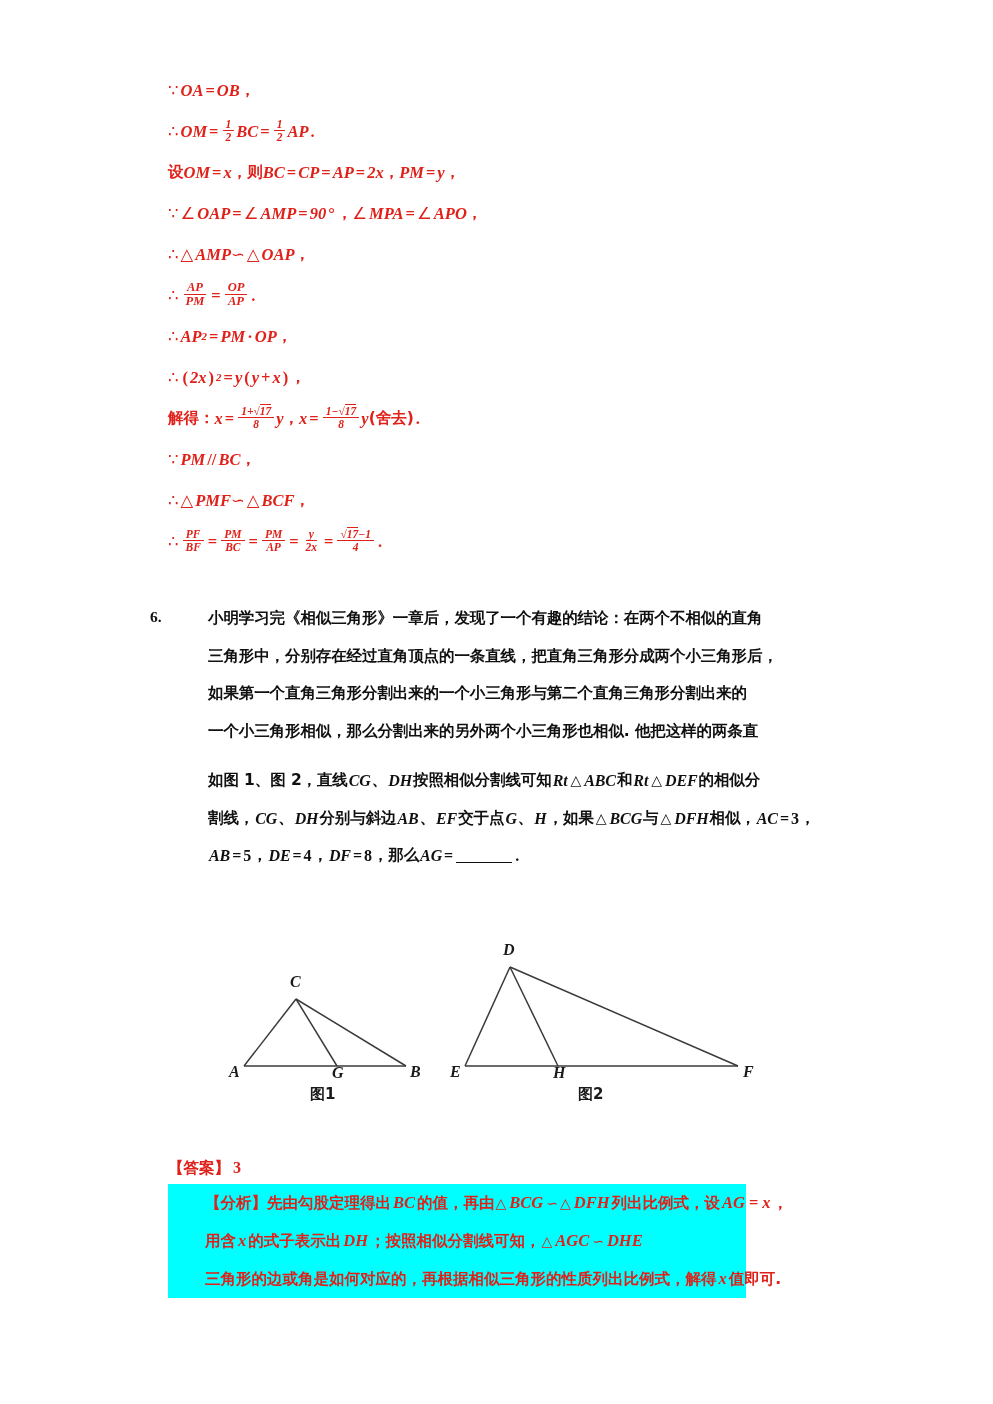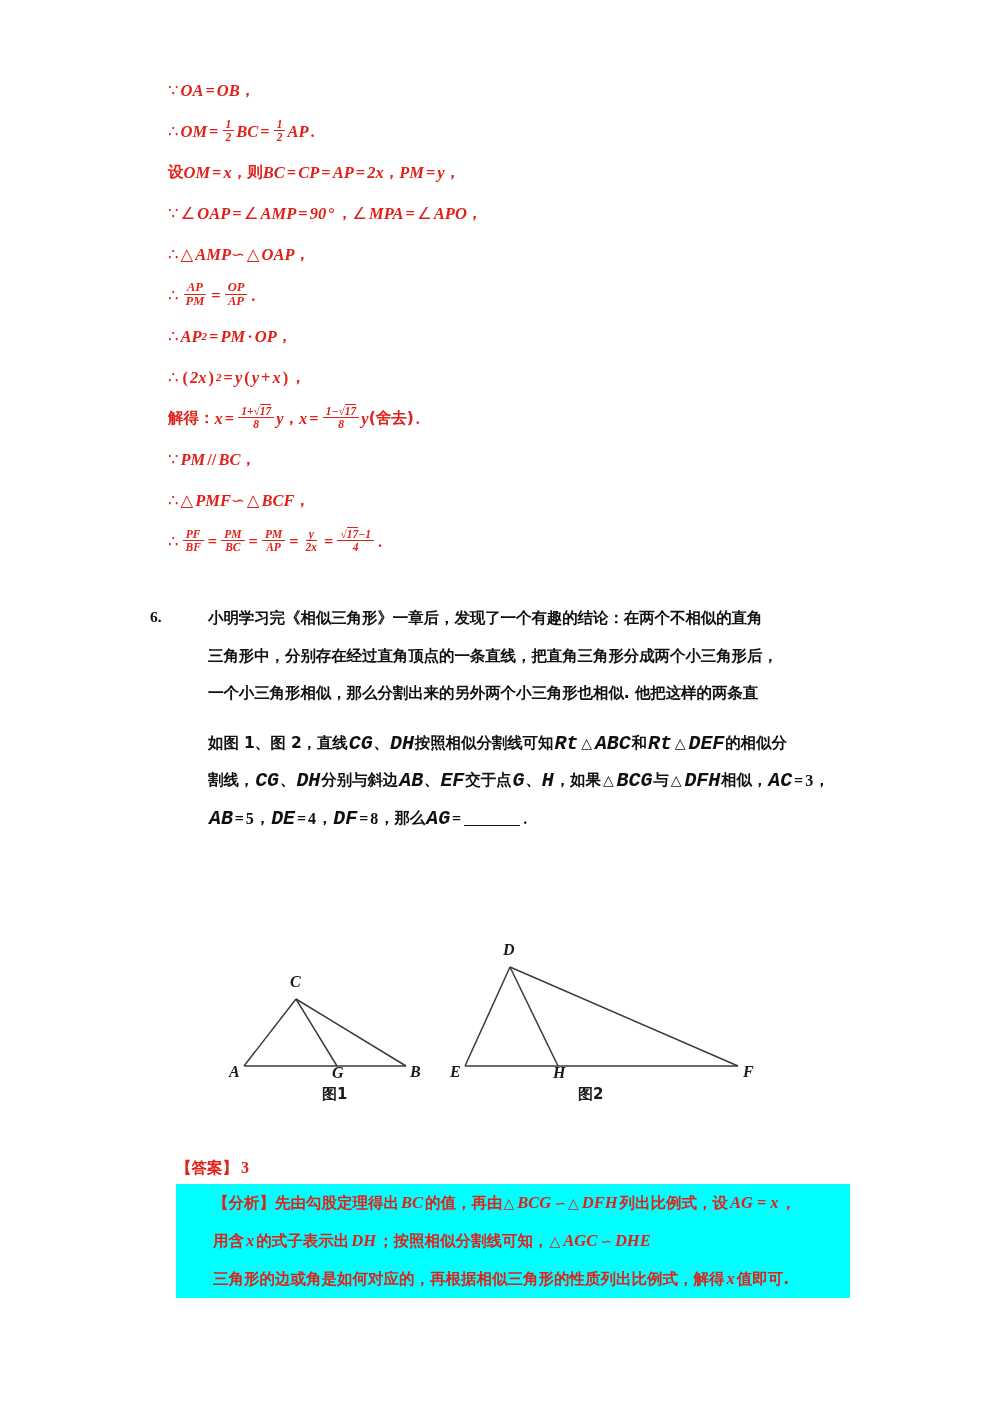--- a/index.html
+++ b/index.html
@@ -112,24 +112,24 @@
     line-height: 37.5px;
     height: 37.5px;
     white-space: nowrap;
     font-family: "DejaVu Sans", sans-serif;
     font-weight: bold;
     letter-spacing: -0.1px;
     display: flex;
     align-items: center;
   }
   .qline .math {
-    font-family: Liberation Mono, monospace;
+    font-family: Liberation Serif, serif;
     font-style: italic;
     font-weight: bold;
-    font-size: 20px;
+    font-size: 16px;
     padding: 0 1px;
   }
   .qline .mathn {
     font-family: "Liberation Serif", serif;
     font-style: normal;
     font-weight: bold;
     font-size: 16px;
     padding: 0 1px;
   }
   .qline .tri {
@@ -166,23 +166,23 @@
     font-family: "Liberation Serif", serif;
     font-style: italic;
     font-weight: bold;
     font-size: 16px;
     color: #1a1a1a;
   }
 
   
   .answer {
     position: absolute;
-    left: 176px;
+    left: 168px;
     top: 1152px;
-    width: 674px;
+    width: 578px;
     color: #e0211a;
   }
   .ansline {
     font-size: 15.5px;
     line-height: 38px;
     height: 38px;
     color: #e0211a;
     white-space: nowrap;
     display: flex;
     align-items: center;
@@ -412,20 +412,21 @@
       </span>
       <span class="op">.</span>
     </div>
   </div>
 
   <div class="question">
     <div class="qnum">6.</div>
     <div class="qbody">
       <div class="qline">小明学习完《相似三角形》一章后，发现了一个有趣的结论：在两个不相似的直角</div>
       <div class="qline">三角形中，分别存在经过直角顶点的一条直线，把直角三角形分成两个小三角形后，</div>
+      <div class="qline">如果第一个直角三角形分割出来的一个小三角形与第二个直角三角形分割出来的</div>
       <div class="qline">一个小三角形相似，那么分割出来的另外两个小三角形也相似. 他把这样的两条直</div>
 
       <div style="height:12px"></div>
 
       <div class="qline">
         <span>如图 1、图 2，直线 </span>
         <span class="math">CG</span>
         <span>、</span>
         <span class="math">DH</span>
         <span> 按照相似分割线可知</span>
@@ -503,21 +504,21 @@
         <line x1="360" y1="37" x2="588" y2="136"></line>
         <line x1="360" y1="37" x2="408" y2="136"></line>
       </g>
     </svg>
 
     
     <span class="ptlabel" style="left:79px;  top:133px;">A</span>
     <span class="ptlabel" style="left:182px; top:134px;">G</span>
     <span class="ptlabel" style="left:260px; top:133px;">B</span>
     <span class="ptlabel" style="left:140px; top:43px;">C</span>
-    <span class="figcap" style="left:172px; top:155px;">图1</span>
+    <span class="figcap" style="left:160px; top:155px;">图1</span>
 
     
     <span class="ptlabel" style="left:300px; top:133px;">E</span>
     <span class="ptlabel" style="left:403px; top:134px;">H</span>
     <span class="ptlabel" style="left:593px; top:133px;">F</span>
     <span class="ptlabel" style="left:353px; top:11px;">D</span>
     <span class="figcap" style="left:428px; top:155px;">图2</span>
   </div>
 
   <div class="answer">

